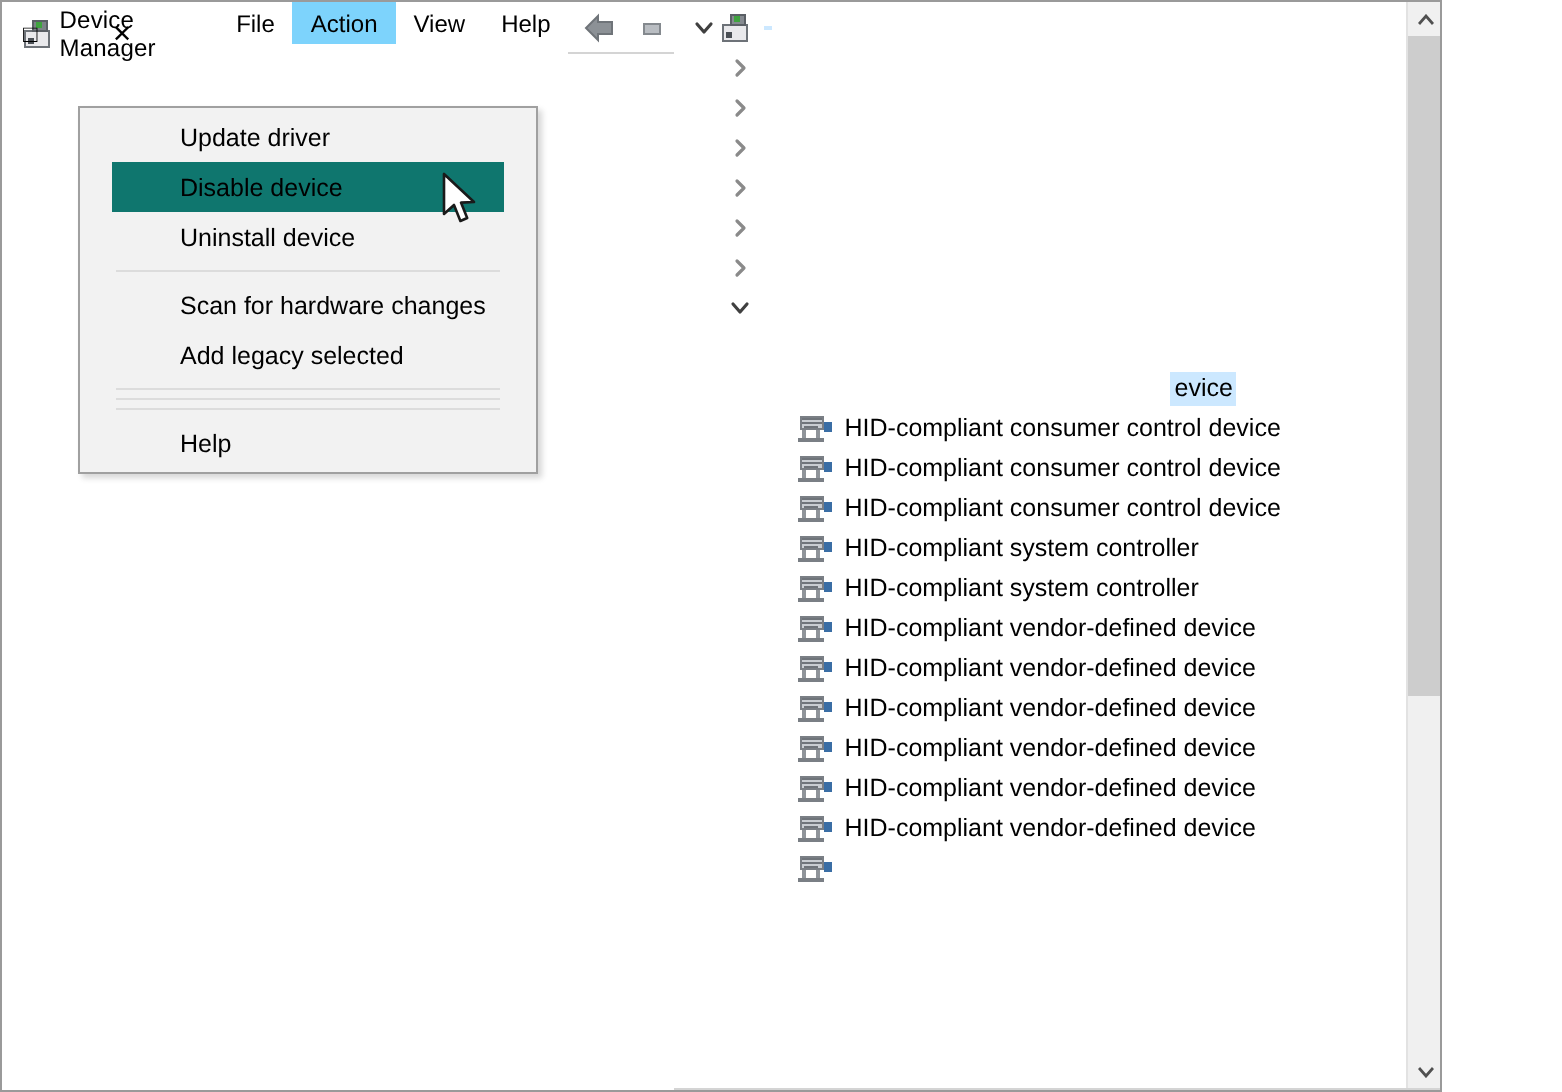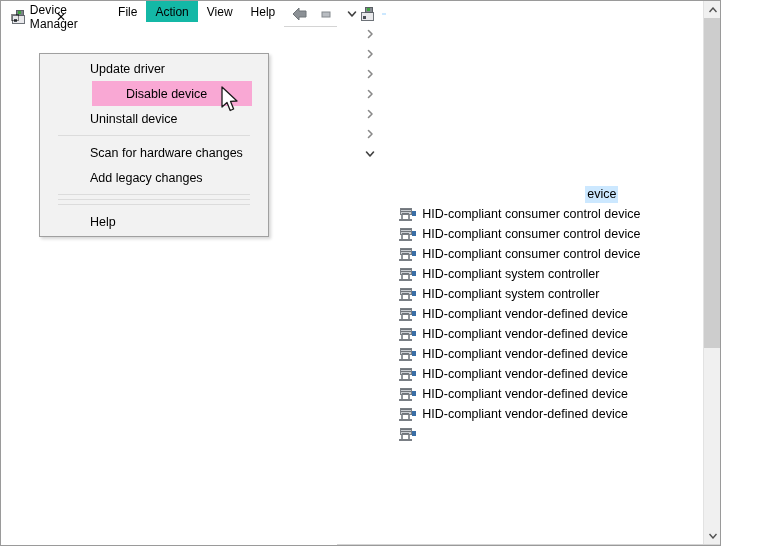--- a/index.html
+++ b/index.html
@@ -81,21 +81,21 @@
     margin-left: 19px;
   }
   .menubar-item {
     padding: 0 9px;
     display: flex; align-items: center;
     font-size: 12px;
     color: #000000;
     height: 21px;
     white-space: nowrap;
   }
-  .menubar-item.active { background: #14b8a6; }
+  .menubar-item.active { background: #7dd3fc; }
 
   
   .toolbar {
     height: 26px;
     flex: 0 0 26px;
     background: #ffffff;
     border-bottom: 1px solid #d4d4d4;
     display: flex;
     align-items: center;
     padding-left: 5px;
@@ -225,21 +225,21 @@
   }
   .mi {
     height: 25px;
     display: flex;
     align-items: center;
     padding-left: 34px;
     font-size: 12.5px;
     color: #000000;
     white-space: nowrap;
   }
-  .mi.highlight { background: #f9a8d4; margin-left: 36px; }
+  .mi.highlight { background: #0f766e; }
   .mi-sep {
     height: 1px;
     background: #dcdcdc;
     margin: 4px 2px 4px 2px;
   }
 
   
   .cursor {
     position: absolute;
     left: 219px; top: 85px;
@@ -550,21 +550,21 @@
     </div>
   </div>
 
 
   <div class="dropdown" id="action-dropdown">
       <div class="mi">Update driver</div>
       <div class="mi highlight">Disable device</div>
       <div class="mi">Uninstall device</div>
       <div class="mi-sep"></div>
       <div class="mi">Scan for hardware changes</div>
-      <div class="mi">Add legacy changes</div>
+      <div class="mi">Add legacy selected</div>
       <div class="mi-sep"></div>
       <div class="mi-sep"></div>
       <div class="mi-sep"></div>
       <div class="mi">Help</div>
     </div>
 
   <div class="cursor">
     <svg width="20" height="28" viewBox="0 0 20 28">
       <path d="M2 1 L2 21 L7 16.5 L10.2 24.5 L13.6 23 L10.5 15.3 L17 15 Z" fill="#ffffff" stroke="#1a1a1a" stroke-width="1.3" stroke-linejoin="round"></path>
     </svg>

